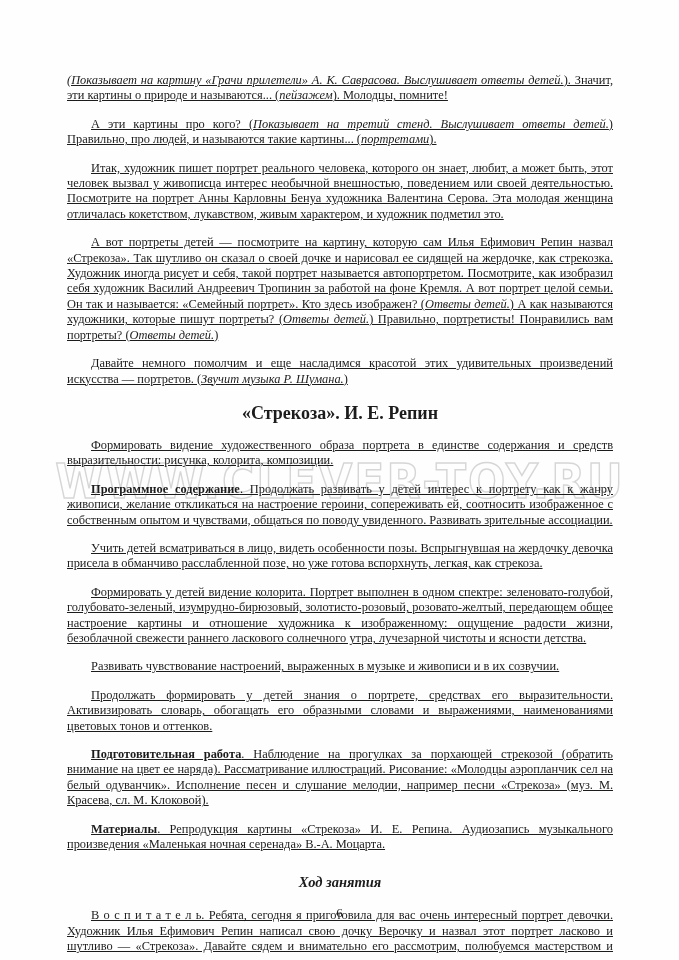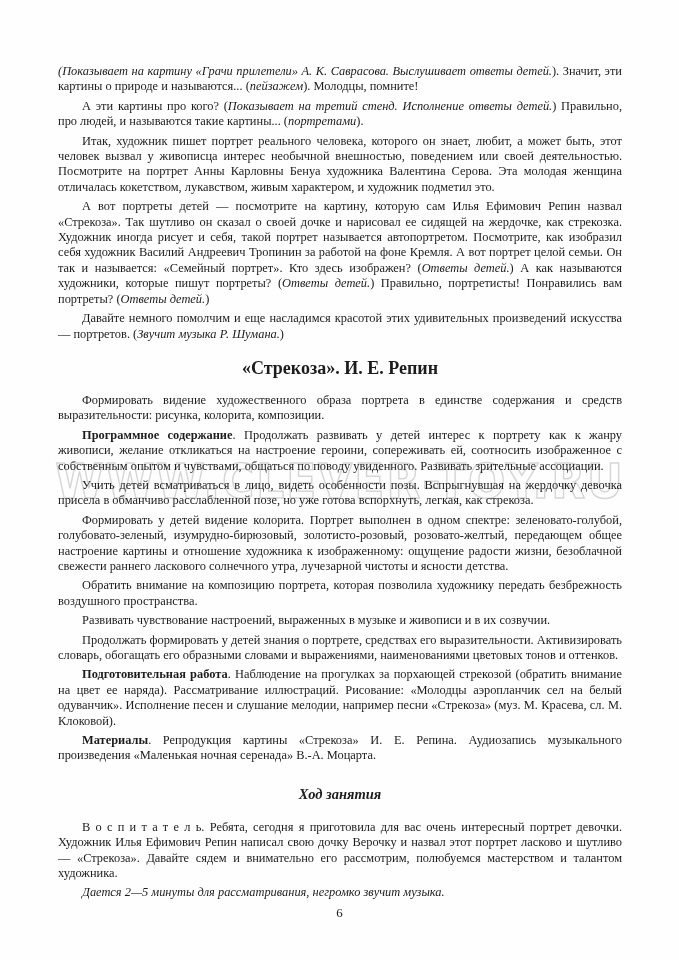--- a/index.html
+++ b/index.html
@@ -19,22 +19,23 @@
   .doc {
     position: absolute;
     left: 54px;
     top: 60px;
     width: 572px;
     font-size: 12.4px;
     line-height: 15.4px;
     text-align: justify;
   }
   .doc p {
-    margin: 4px;
+    margin: 13px;
     text-indent: 24px;
+    text-decoration: underline;
   }
   .doc p.noindent {
     text-indent: 0;
   }
   .doc .run-i { font-style: italic; }
   .doc .run-b { font-weight: bold; text-align: center; }
   .doc h1 {
     margin: 15px 0 13px 0;
     text-align: center;
     text-indent: 0;
@@ -80,30 +81,29 @@
   }
 </style>
 </head>
 <body>
 
 <div class="page">
   <div class="watermark">WWW.CLEVER-TOY.RU</div>
 
   <div class="doc">
       <p class="noindent"><span class="run-i">(Показывает на картину «Грачи прилетели» А. К. Саврасова. Выслушивает ответы детей.</span><span class="run-n">). Значит, эти картины о природе и называются... (</span><span class="run-i">пейзажем</span><span class="run-n">). Молодцы, помните!</span></p>
-      <p><span class="run-n">А эти картины про кого? (</span><span class="run-i">Показывает на третий стенд. Исполнение ответы детей.</span><span class="run-n">) Правильно, про людей, и называются такие картины... (</span><span class="run-i">портретами</span><span class="run-n">).</span></p>
+      <p><span class="run-n">А эти картины про кого? (</span><span class="run-i">Показывает на третий стенд. Выслушивает ответы детей.</span><span class="run-n">) Правильно, про людей, и называются такие картины... (</span><span class="run-i">портретами</span><span class="run-n">).</span></p>
       <p><span class="run-n">Итак, художник пишет портрет реального человека, которого он знает, любит, а может быть, этот человек вызвал у живописца интерес необычной внешностью, поведением или своей деятельностью. Посмотрите на портрет Анны Карловны Бенуа художника Валентина Серова. Эта молодая женщина отличалась кокетством, лукавством, живым характером, и художник подметил это.</span></p>
       <p><span class="run-n">А вот портреты детей — посмотрите на картину, которую сам Илья Ефимович Репин назвал «Стрекоза». Так шутливо он сказал о своей дочке и нарисовал ее сидящей на жердочке, как стрекозка. Художник иногда рисует и себя, такой портрет называется автопортретом. Посмотрите, как изобразил себя художник Василий Андреевич Тропинин за работой на фоне Кремля. А вот портрет целой семьи. Он так и называется: «Семейный портрет». Кто здесь изображен? (</span><span class="run-i">Ответы детей.</span><span class="run-n">) А как называются художники, которые пишут портреты? (</span><span class="run-i">Ответы детей.</span><span class="run-n">) Правильно, портретисты! Понравились вам портреты? (</span><span class="run-i">Ответы детей.</span><span class="run-n">)</span></p>
       <p><span class="run-n">Давайте немного помолчим и еще насладимся красотой этих удивительных произведений искусства — портретов. (</span><span class="run-i">Звучит музыка Р. Шумана.</span><span class="run-n">)</span></p>
       <h1><span class="run-b">«Стрекоза». И. Е. Репин</span></h1>
       <p><span class="run-n">Формировать видение художественного образа портрета в единстве содержания и средств выразительности: рисунка, колорита, композиции.</span></p>
       <p><span class="run-b">Программное содержание</span><span class="run-n">. Продолжать развивать у детей интерес к портрету как к жанру живописи, желание откликаться на настроение героини, сопереживать ей, соотносить изображенное с собственным опытом и чувствами, общаться по поводу увиденного. Развивать зрительные ассоциации.</span></p>
       <p><span class="run-n">Учить детей всматриваться в лицо, видеть особенности позы. Вспрыгнувшая на жердочку девочка присела в обманчиво расслабленной позе, но уже готова вспорхнуть, легкая, как стрекоза.</span></p>
       <p><span class="run-n">Формировать у детей видение колорита. Портрет выполнен в одном спектре: зеленовато-голубой, голубовато-зеленый, изумрудно-бирюзовый, золотисто-розовый, розовато-желтый, передающем общее настроение картины и отношение художника к изображенному: ощущение радости жизни, безоблачной свежести раннего ласкового солнечного утра, лучезарной чистоты и ясности детства.</span></p>
-      <p><span class="run-n">Обратить внимание на композицию портрета, которая позволила художнику передать безбрежность воздушного пространства.</span></p>
       <p><span class="run-n">Развивать чувствование настроений, выраженных в музыке и живописи и в их созвучии.</span></p>
       <p><span class="run-n">Продолжать формировать у детей знания о портрете, средствах его выразительности. Активизировать словарь, обогащать его образными словами и выражениями, наименованиями цветовых тонов и оттенков.</span></p>
       <p><span class="run-b">Подготовительная работа</span><span class="run-n">. Наблюдение на прогулках за порхающей стрекозой (обратить внимание на цвет ее наряда). Рассматривание иллюстраций. Рисование: «Молодцы аэропланчик сел на белый одуванчик». Исполнение песен и слушание мелодии, например песни «Стрекоза» (муз. М. Красева, сл. М. Клоковой).</span></p>
       <p><span class="run-b">Материалы</span><span class="run-n">. Репродукция картины «Стрекоза» И. Е. Репина. Аудиозапись музыкального произведения «Маленькая ночная серенада» В.-А. Моцарта.</span></p>
       <h2><span class="run-b">Ход занятия</span></h2>
       <p><span class="run-n">В о с п и т а т е л ь. Ребята, сегодня я приготовила для вас очень интересный портрет девочки. Художник Илья Ефимович Репин написал свою дочку Верочку и назвал этот портрет ласково и шутливо — «Стрекоза». Давайте сядем и внимательно его рассмотрим, полюбуемся мастерством и талантом художника.</span></p>
       <p><span class="run-i">Дается 2—5 минуты для рассматривания, негромко звучит музыка.</span></p>
     </div>
 
   <div class="page-number">6</div>

